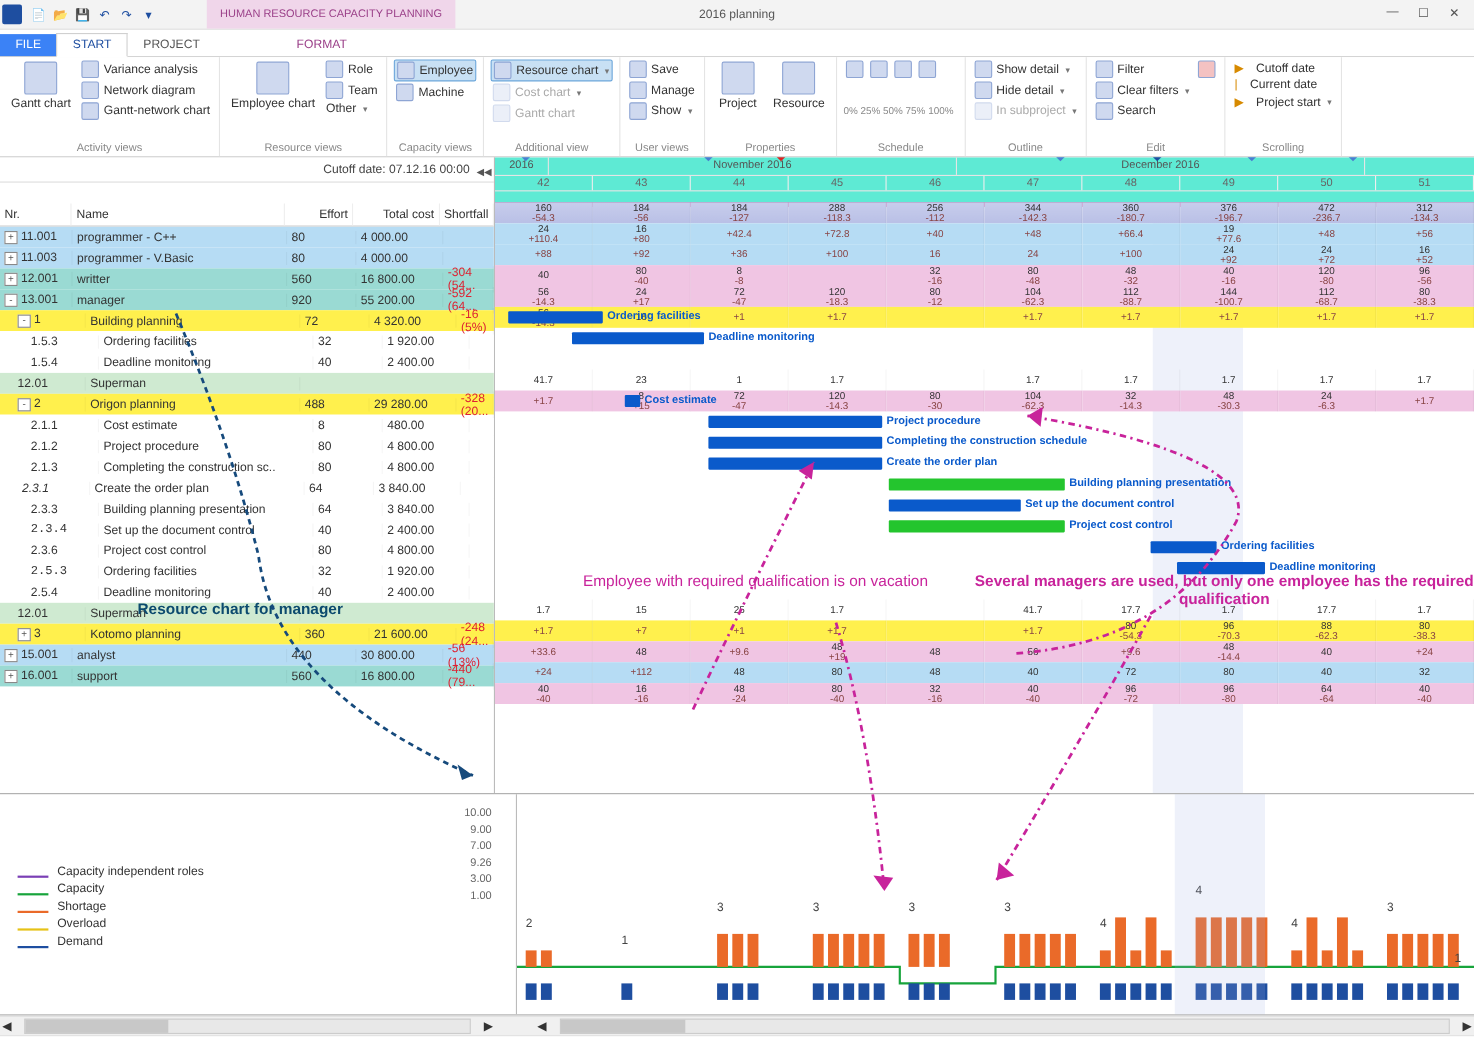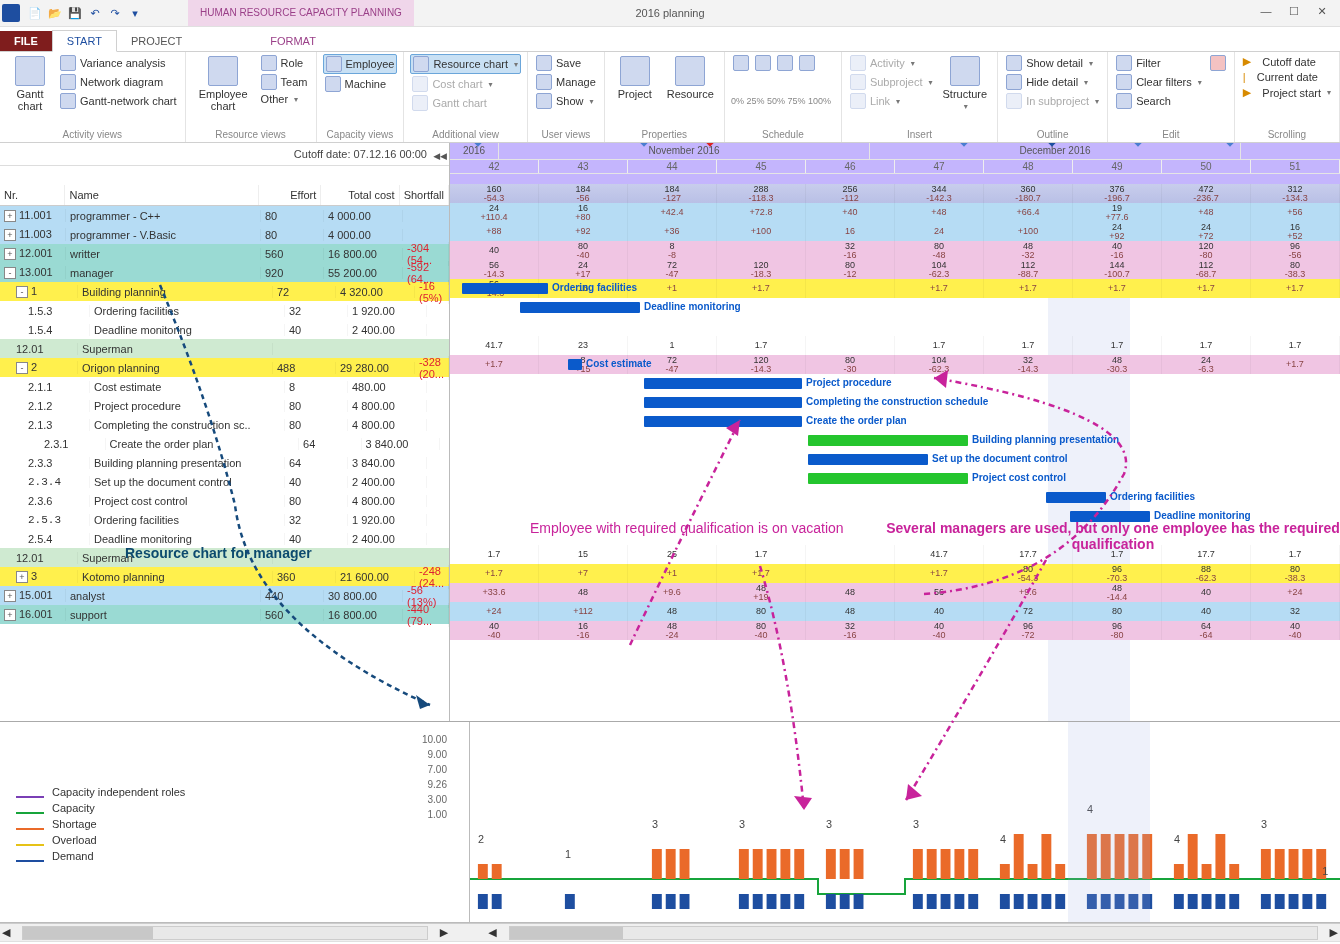--- a/index.html
+++ b/index.html
@@ -7,21 +7,21 @@
 .titlebar{height:26px;background:#f3f3f3;display:flex;align-items:center;border-bottom:1px solid #e0e0e0;position:relative}
 .titlebar .icon{width:18px;height:18px;margin:0 4px 0 2px;background:#1e4ea0;border-radius:2px;position:relative}
 .titlebar .qat{display:flex;gap:2px;padding-left:2px}
 .qat-btn{width:18px;height:18px;display:flex;align-items:center;justify-content:center;color:#1e4ea0;cursor:pointer}
 .titlebar .name{position:absolute;left:50%;top:0;transform:translateX(-50%);line-height:26px;color:#555}
 .titlebar .winbtns{position:absolute;right:4px;top:0;display:flex}
 .titlebar .winbtns div{width:28px;height:22px;display:flex;align-items:center;justify-content:center;color:#555;cursor:pointer}
 .contextual{position:absolute;left:188px;top:0;height:26px;background:#f0d6ea;color:#9a3f88;padding:0 12px;line-height:26px;font-size:10px}
 .tabs{height:24px;background:#fff;display:flex;align-items:flex-end;border-bottom:1px solid #d0d0d0}
 .tab{padding:4px 14px;color:#555;cursor:pointer}
-.tab.file{background:#7f1d1d;color:#fff;font-weight:700}
+.tab.file{background:#3b82f6;color:#fff;font-weight:400}
 .tab.active{color:#1e4ea0;border:1px solid #d0d0d0;border-bottom-color:#fff;margin-bottom:-1px;background:#fff}
 .tab.context{color:#9a3f88}
 .ribbon{height:90px;background:#fff;border-bottom:1px solid #d0d0d0;display:flex}
 .group{display:flex;flex-direction:column;border-right:1px solid #e4e4e4;padding:2px 6px 0 6px}
 .group .content{flex:1;display:flex;gap:4px;align-items:flex-start}
 .group .label{text-align:center;color:#888;font-size:10px;padding:2px 0}
 .bigbtn{display:flex;flex-direction:column;align-items:center;gap:2px;padding:2px 4px;cursor:pointer;text-align:center;min-width:40px}
 .bigbtn .i{width:28px;height:28px;background:#cfd9ef;border:1px solid #8ea5d4;border-radius:2px}
 .smbtn{display:flex;align-items:center;gap:4px;padding:1px 2px;cursor:pointer;white-space:nowrap}
 .smbtn .i{width:14px;height:14px;background:#cfd9ef;border:1px solid #8ea5d4;border-radius:2px;flex-shrink:0}
@@ -37,21 +37,21 @@
 .thead div{padding:2px 4px;border-right:1px solid #eee;display:flex;align-items:center}
 .c-nr{width:57px}.c-name{width:186px}.c-eff{width:54px;justify-content:flex-end}.c-cost{width:70px;justify-content:flex-end}.c-short{flex:1;justify-content:flex-end}
 .rows{flex:1;overflow:hidden}
 .row{height:19px;display:flex;align-items:center;font-size:11px}
 .row div{padding:0 4px;border-right:1px solid rgba(0,0,0,0.04)}
 .toggle{width:10px;height:10px;border:1px solid #888;display:inline-flex;align-items:center;justify-content:center;font-size:9px;line-height:1;margin-right:3px;background:#fff;color:#555}
 .bg-blue{background:#b6dcf4}.bg-teal{background:#9adad3}.bg-mint{background:#cfead1}.bg-lime{background:#d7e8a6}.bg-yellow{background:#fff04d}.bg-white{background:#fff}
 .short-red{color:#d23}
 
 .rightpane{flex:1;position:relative;overflow:hidden}
-.timeline{height:41px;border-bottom:4px solid #ec4899;position:relative;background:#c4b5fd}
+.timeline{height:41px;border-bottom:4px solid #ec4899;position:relative;background:#5eead4}
 .tl-months{height:16px;border-bottom:1px solid #e5e5e5;display:flex;font-size:10px;color:#555}
 .tl-months div{border-right:1px solid #e5e5e5;text-align:center;line-height:16px}
 .tl-weeks{height:13px;display:flex;font-size:10px;color:#666;border-bottom:1px solid #e5e5e5}
 .tl-weeks div{flex:1;text-align:center;line-height:13px;border-right:1px solid #eee}
 .tl-marks{position:absolute;top:-6px;left:0;right:0;height:10px}
 .diamond{position:absolute;width:8px;height:8px;transform:rotate(45deg);top:0}
 .tl-selcol{position:absolute;top:0;bottom:0;width:82px;background:rgba(160,180,230,0.18);pointer-events:none}
 
 .gantt{position:absolute;top:41px;left:0;right:0;bottom:0}
 .grow{height:19px;position:relative;white-space:nowrap}
@@ -247,43 +247,20 @@
           <div class="i"></div>
         </div>
   <div class="smbtn">
           <div class="i"></div>
         </div>
   <div style="font-size:9px;color:#888">0% 25% 50% 75% 100%</div>
  </div>
       <div class="label">Schedule</div>
     </div>
 
- <div class="group">
-      <div class="content">
-  <div class="stack">
-   <div class="smbtn carrot" style="color:#aaa">
-            <div class="i" style="opacity:.4"></div>
-            <span>Activity</span>
-          </div>
-   <div class="smbtn carrot" style="color:#aaa">
-            <div class="i" style="opacity:.4"></div>
-            <span>Subproject</span>
-          </div>
-   <div class="smbtn carrot" style="color:#aaa">
-            <div class="i" style="opacity:.4"></div>
-            <span>Link</span>
-          </div>
-  </div>
-  <div class="bigbtn carrot">
-          <div class="i"></div>
-          <span>Structure</span>
-        </div>
- </div>
-      <div class="label">Insert</div>
-    </div>
 
  <div class="group">
       <div class="content">
         <div class="stack">
    <div class="smbtn carrot">
             <div class="i"></div>
             <span>Show detail</span>
           </div>
    <div class="smbtn carrot">
             <div class="i"></div>
@@ -426,21 +403,21 @@
           <div class="c-short short-red"></div>
         </div>
         <div class="row bg-white">
           <div class="c-nr" style="padding-left: 28px;">2.1.3</div>
           <div class="c-name">Completing the construction sc..</div>
           <div class="c-eff">80</div>
           <div class="c-cost">4 800.00</div>
           <div class="c-short short-red"></div>
         </div>
         <div class="row bg-white">
-          <div class="c-nr" style="padding-left: 44px;">2.3.1</div>
+          <div class="c-nr" style="padding-left: 20px; font-style: italic;">2.3.1</div>
           <div class="c-name">Create the order plan</div>
           <div class="c-eff">64</div>
           <div class="c-cost">3 840.00</div>
           <div class="c-short short-red"></div>
         </div>
         <div class="row bg-white">
           <div class="c-nr" style="padding-left: 28px;">2.3.3</div>
           <div class="c-name">Building planning presentation</div>
           <div class="c-eff">64</div>
           <div class="c-cost">3 840.00</div>

